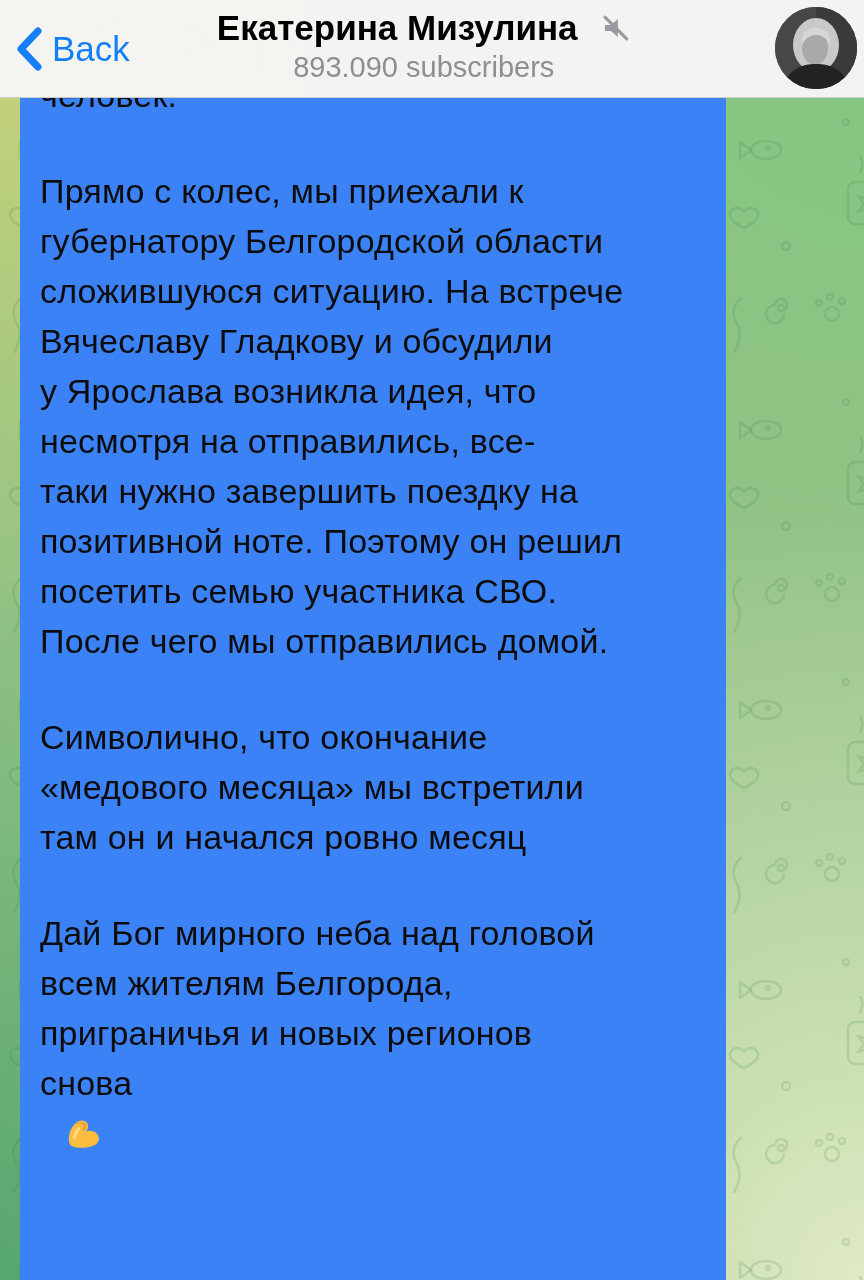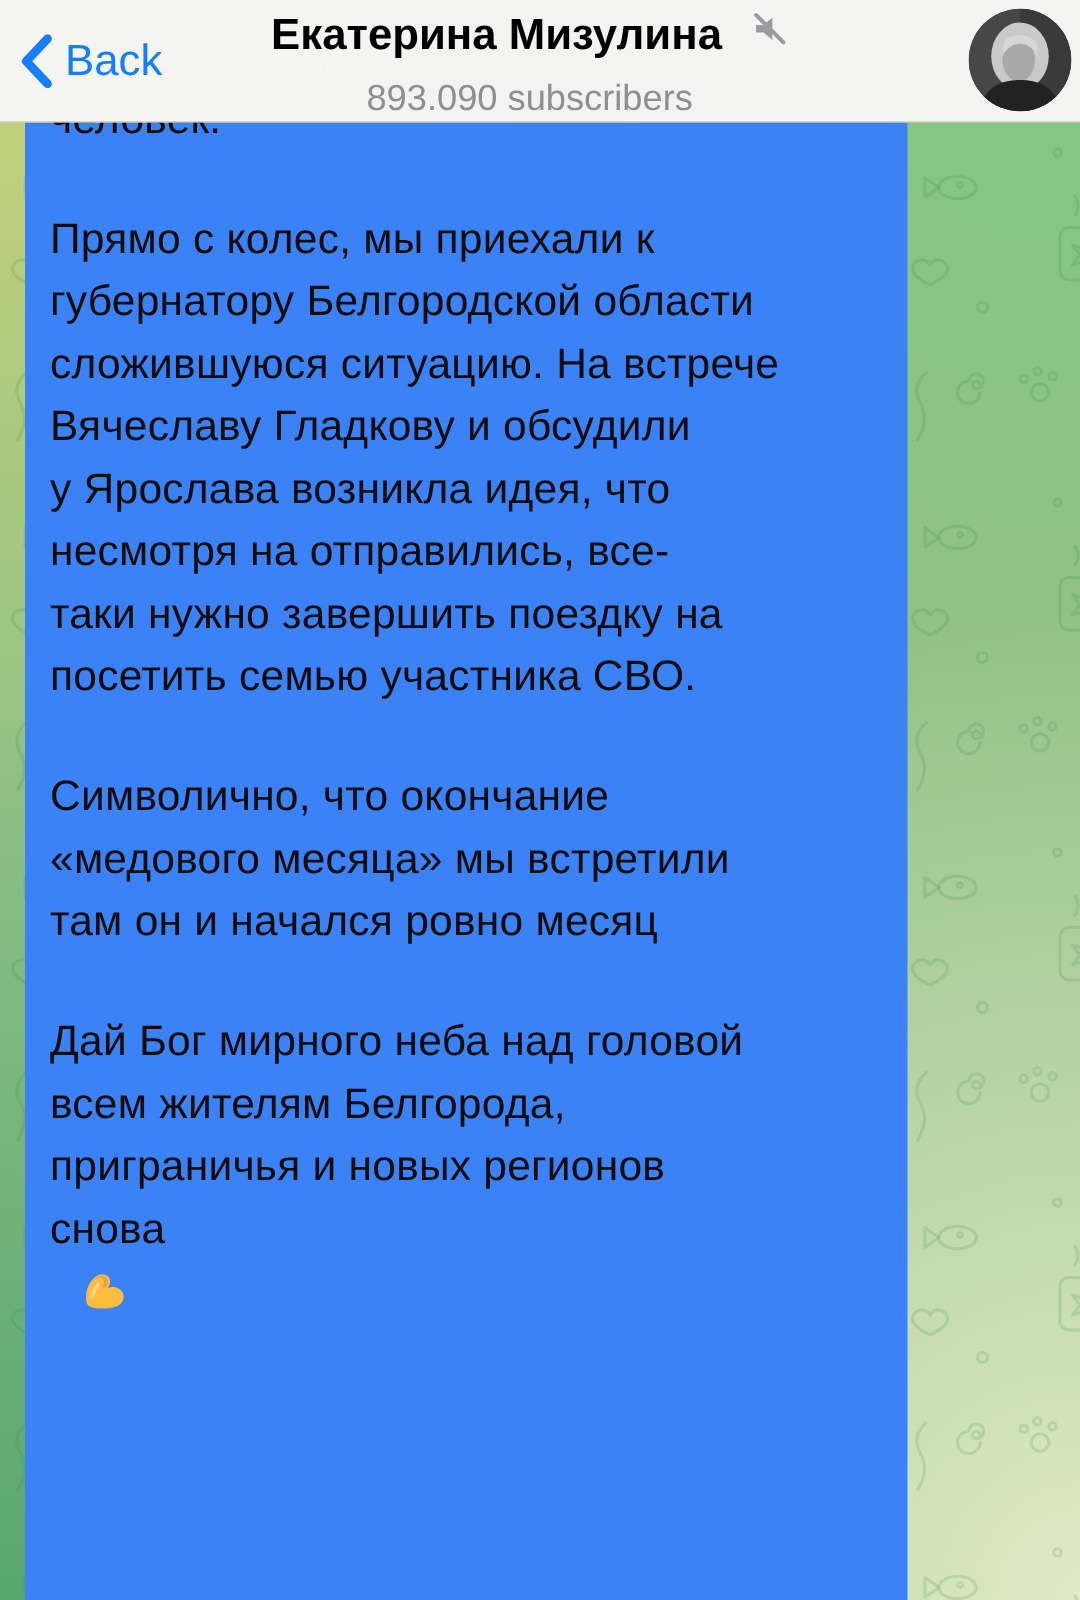--- a/index.html
+++ b/index.html
@@ -81,30 +81,31 @@
   .titles {
     position: absolute;
     left: 50%;
     top: 8px;
     transform: translateX(-52%);
     text-align: center;
     white-space: nowrap;
   }
   .title-row {
     display: flex;
+    align-items: center;
     justify-content: center;
     gap: 23px;
   }
   .title {
     font-size: 35px;
     font-weight: 700;
     color: #000;
   }
   .subtitle {
-    margin-top: 15px;
+    margin-top: 3px;
     font-size: 29px;
     color: #8e8e93;
   }
   .avatar {
     position: absolute;
     right: 7px;
     top: 7px;
     width: 82px;
     height: 82px;
     border-radius: 50%;
@@ -167,21 +168,23 @@
           <div class="line"><span>человек.</span></div>
         </div>
         <div class="para">
           <div class="line"><span>Прямо с колес, мы приехали к</span></div>
           <div class="line"><span>губернатору Белгородской области</span></div>
           <div class="line"><span>сложившуюся ситуацию. На встрече</span></div>
           <div class="line"><span>Вячеславу Гладкову и обсудили</span></div>
           <div class="line"><span>у Ярослава возникла идея, что</span></div>
           <div class="line"><span>несмотря на отправились, все-</span></div>
           <div class="line"><span>таки нужно завершить поездку на</span></div>
+          <div class="line"><span>позитивной ноте. Поэтому он решил</span></div>
           <div class="line"><span>посетить семью участника СВО.</span></div>
+          <div class="line"><span>После чего мы отправились домой.</span></div>
         </div>
         <div class="para">
           <div class="line"><span>Символично, что окончание</span></div>
           <div class="line"><span>«медового месяца» мы встретили</span></div>
           <div class="line"><span>там он и начался ровно месяц</span></div>
         </div>
         <div class="para">
           <div class="line"><span>Дай Бог мирного неба над головой</span></div>
           <div class="line"><span>всем жителям Белгорода,</span></div>
           <div class="line"><span>приграничья и новых регионов</span></div>

